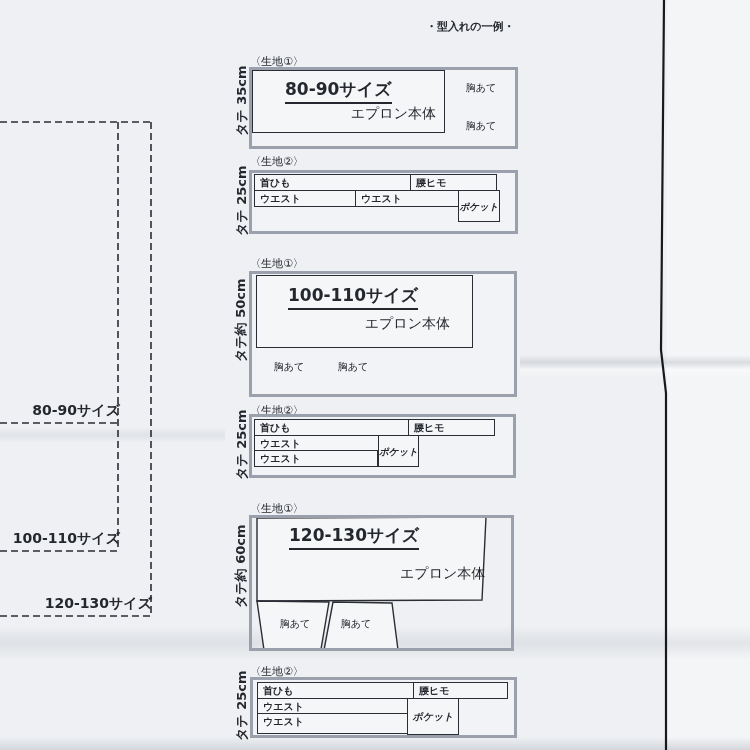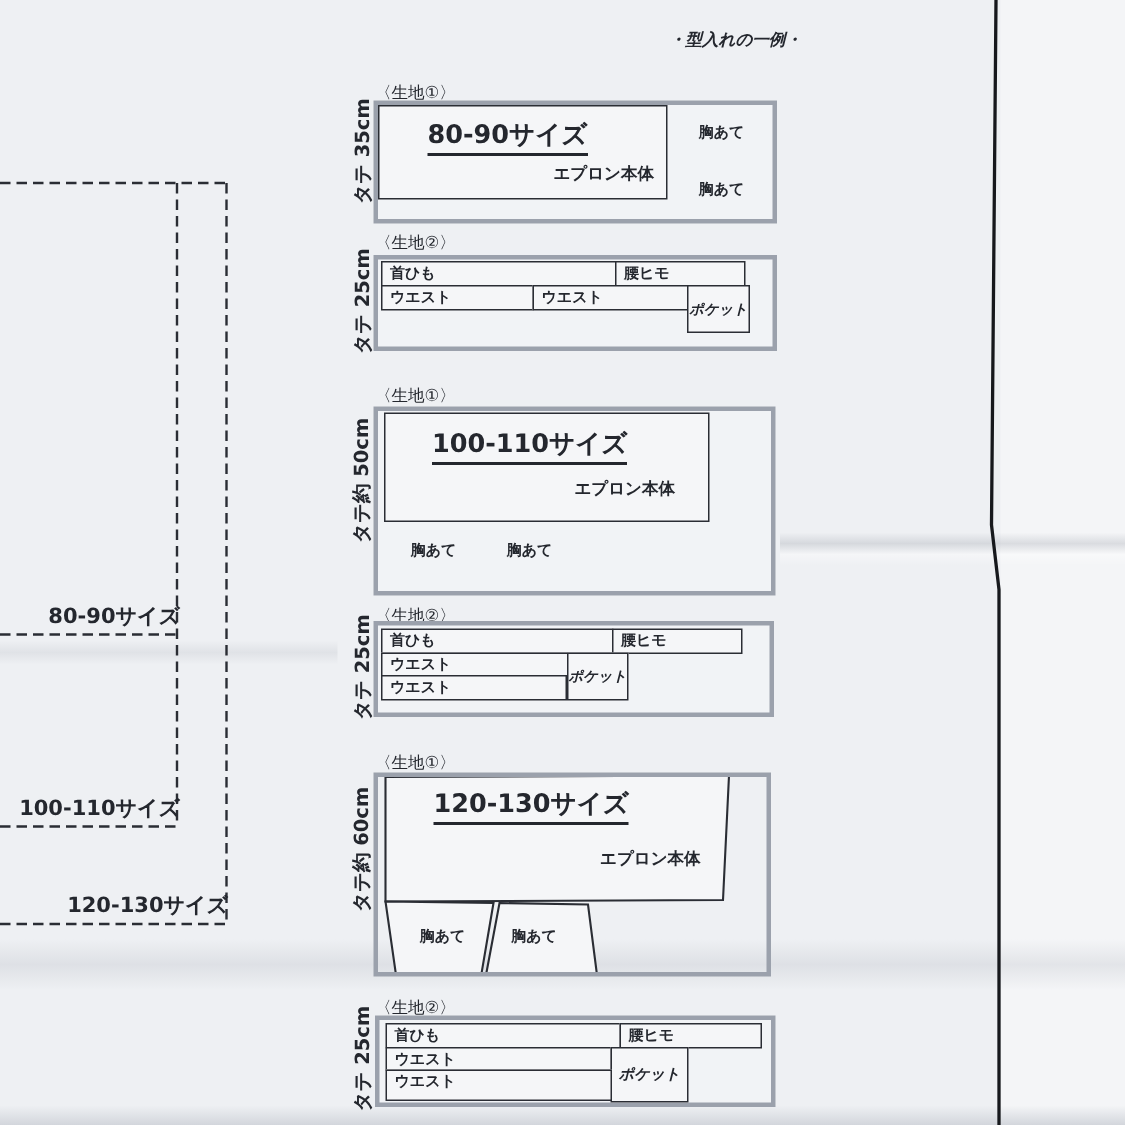--- a/index.html
+++ b/index.html
@@ -14,22 +14,22 @@
   .vlab{font-size:13px;font-weight:bold;white-space:nowrap;text-align:center;
         transform:rotate(-90deg);transform-origin:center center;}
   .fbox{border:3px solid #9ba1ac;background:#f1f3f6;box-sizing:border-box;}
   .piece{border:1.5px solid #2a2d34;background:#f5f6f8;box-sizing:border-box;
          font-size:10px;font-weight:bold;line-height:13px;padding:1px 0 0 5px;
          white-space:nowrap;overflow:visible;}
   .piece.center{display:flex;align-items:center;justify-content:center;padding:0;font-style:italic;}
   .apron{border:1.5px solid #2a2d34;background:#f5f6f8;box-sizing:border-box;}
   .size-title{font-size:17px;font-weight:bold;white-space:nowrap;
               border-bottom:2px solid #24272e;padding-bottom:1px;}
-  .body-label{font-size:11px;font-weight:bold;white-space:nowrap;}
-  .bib-label{font-size:10px;font-weight:bold;text-align:center;white-space:nowrap;}
+  .body-label{font-size:14px;font-weight:normal;white-space:nowrap;}
+  .bib-label{font-size:10px;font-weight:normal;text-align:center;white-space:nowrap;}
   .side-size{font-size:14px;font-weight:bold;text-align:right;white-space:nowrap;}
   .shade{pointer-events:none;}
 </style>
 </head>
 <body>
 
 <div id="stage">
 
   <div class="abs shade" style="left:667px;top:0;width:83px;height:750px;background:rgba(255,255,255,.35);"></div>
   <div class="abs shade" style="left:520px;top:355px;width:230px;height:22px;
@@ -59,21 +59,21 @@
       <polygon points="264,348 313,348 323,394 254,394"></polygon>
       <polygon points="333,348 384,348 378,394 326,394"></polygon>
 
       <polygon points="257,518 486,517 482,600 257,601"></polygon>
 
       <polygon points="257,601 329,602 321,649 264,650"></polygon>
       <polygon points="333,602 392,603 398,650 324,650"></polygon>
     </g>
   </svg>
 
-  <div class="abs title-note" style="left:446px;top:19px;font-style:italic;">・型入れの一例・</div>
+  <div class="abs title-note" style="left:426px;top:19px;">・型入れの一例・</div>
 
   <div class="abs side-size" style="left:8px;top:402px;width:112px;">80-90サイズ</div>
   <div class="abs side-size" style="left:0px;top:530px;width:120px;">100-110サイズ</div>
   <div class="abs side-size" style="left:38px;top:595px;width:114px;">120-130サイズ</div>
 
   <div class="abs flabel" style="left:250px;top:54px;">〈生地①〉</div>
   <div class="abs vlab" style="left:210px;top:95px;width:64px;">タテ 35cm</div>
   <div class="abs fbox" style="left:249px;top:67px;width:269px;height:82px;"></div>
   <div class="abs apron" style="left:252px;top:70px;width:193px;height:63px;">
     <div class="abs size-title" style="left:32px;top:7px;">80-90サイズ</div>

